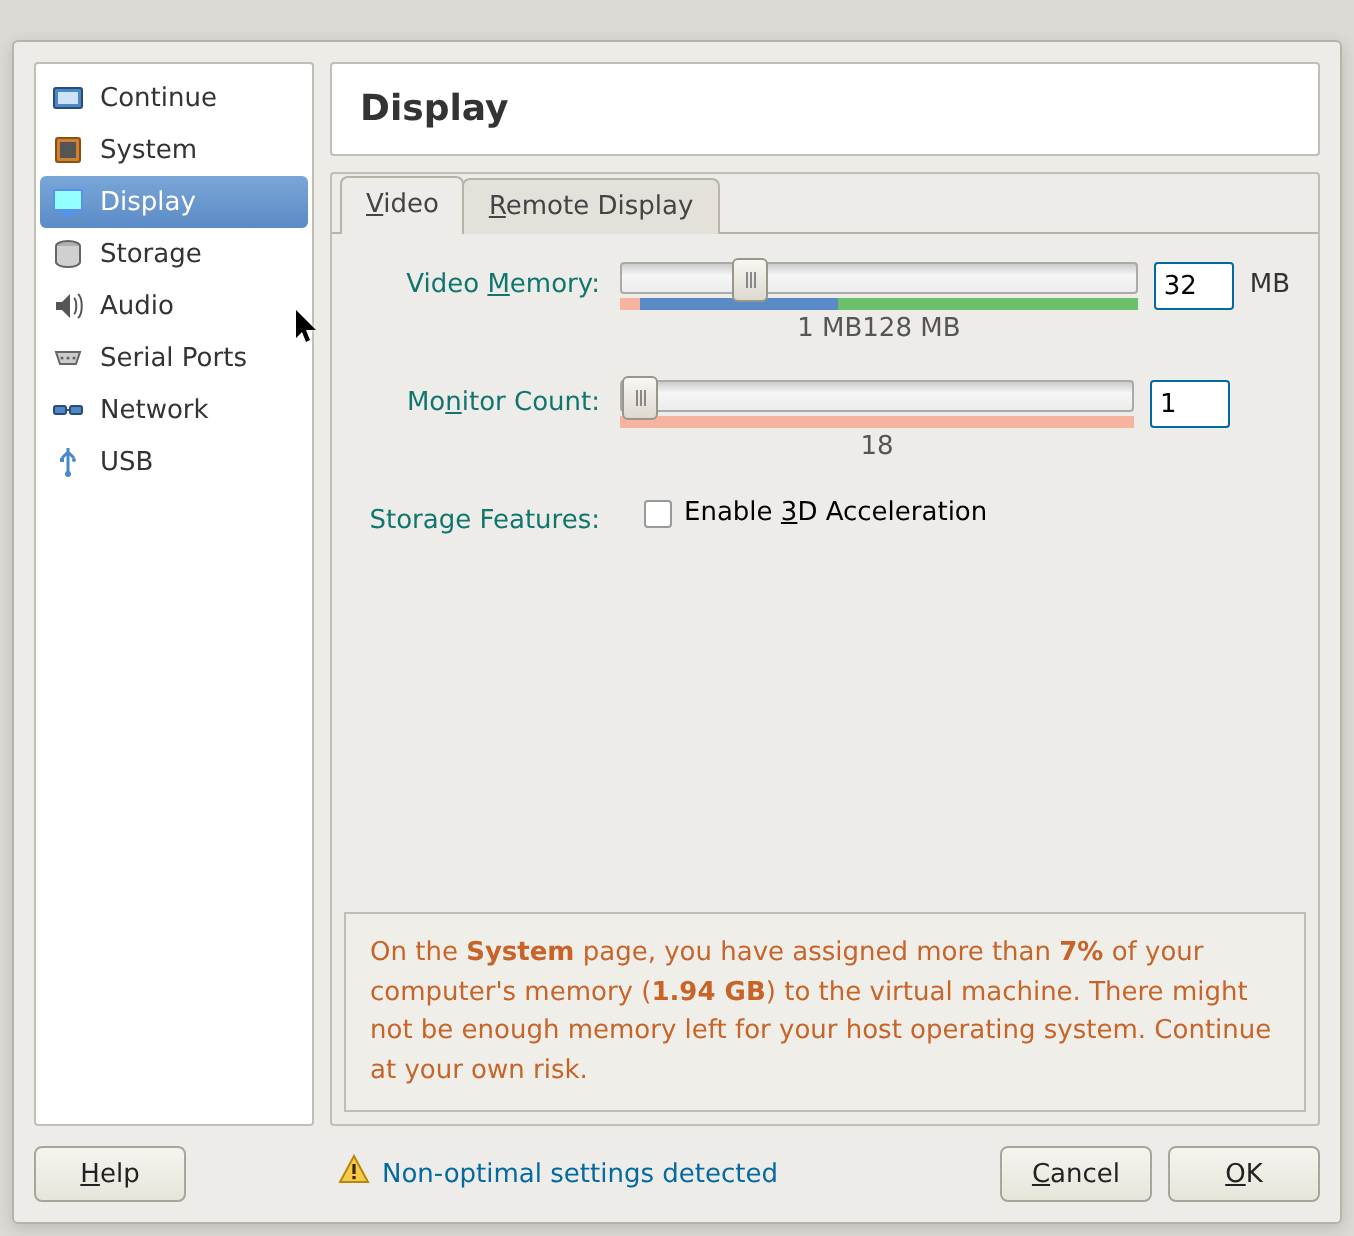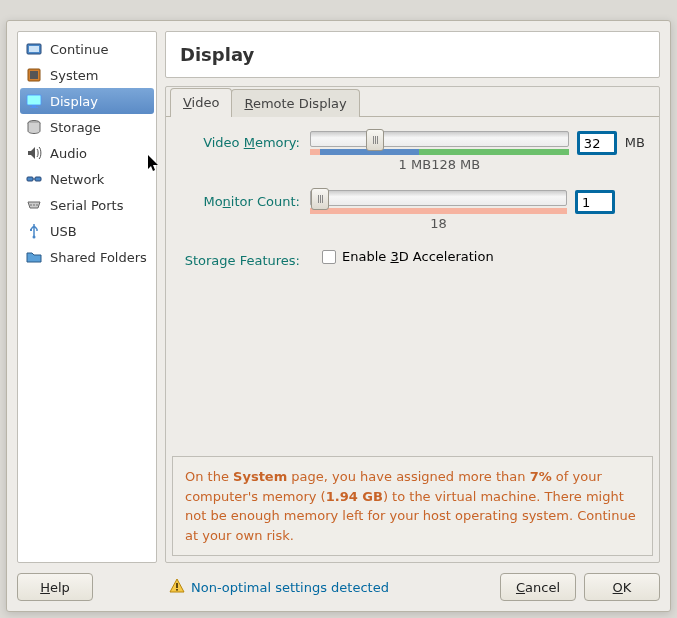--- a/index.html
+++ b/index.html
@@ -31,21 +31,21 @@
   .slider-col { flex: 1; }
   .slider-track { position: relative; height: 16px; border: 1px solid #aaa; border-radius: 2px; background: linear-gradient(#ccc,#f6f6f6 40%,#ececec); }
   .slider-thumb { position: absolute; top: -3px; width: 18px; height: 22px; background: linear-gradient(#f8f7f3,#ddd9cf); border: 1px solid #9a968a; border-radius: 3px; display:flex; align-items:center; justify-content:center; gap:1px; }
   .slider-thumb span { width:1px; height:8px; background:#888; }
   .usage-bar { height: 6px; display: flex; margin-top: 2px; }
   .usage-bar .seg { height: 100%; }
   .seg.pink { background: #f6b3a0; }
   .seg.blue { background: #5b8bc6; }
   .seg.green { background: #6cc06c; }
   .scale-labels { display: flex; justify-content: center; font-size: 12px; color: #555; margin-top: 2px; }
-  input.num { width: 40px; height: 24px; border: 3px solid #0369a1; border-radius: 2px; background: #fff; padding: 2px 4px; font-size: 13px; }
+  input.num { width: 40px; height: 24px; border: 1px solid #0369a1; border-radius: 2px; background: #fff; padding: 2px 4px; font-size: 13px; }
   .unit { color: #333; padding-top: 4px; }
   .chk-row { display: flex; align-items: center; gap: 6px; margin-bottom: 12px; margin-left: 12px; }
   .chk { width: 14px; height: 14px; border: 1px solid #999; background: #fff; border-radius: 2px; }
   .chk-label .u { text-decoration: underline; }
   .warn-box { margin: 0 6px 6px; border: 1px solid #c0beb7; background: #f0eee9; padding: 10px 12px; color: #c86428; line-height: 1.5; }
   .warn-box .b { font-weight: bold; }
   .footer { display: flex; align-items: center; padding-top: 10px; gap: 8px; }
   .btn { min-width: 76px; height: 28px; border: 1px solid #a8a599; border-radius: 4px; background: linear-gradient(#f6f4ef,#e7e4da); display: flex; align-items: center; justify-content: center; padding: 0 14px; cursor: default; color: #222; }
   .btn .u { text-decoration: underline; }
   .status { display: flex; align-items: center; gap: 6px; color: #0369a1; }
@@ -104,56 +104,48 @@
               <svg viewBox="0 0 16 16">
                 <path d="M2 6h3l4-4v12l-4-4H2z" fill="#555"></path>
                 <path d="M11 4c1.5 1 1.5 7 0 8M13 2c2.5 2 2.5 10 0 12" stroke="#555" fill="none"></path>
               </svg>
             </span>
       <span>Audio</span>
     </div>
     <div class="sidebar-item">
       <span class="ic">
               <svg viewBox="0 0 16 16">
-                <rect x="1" y="6" width="6" height="4" rx="1" fill="#4a88c8" stroke="#2a4a78"></rect>
-                <rect x="9" y="6" width="6" height="4" rx="1" fill="#4a88c8" stroke="#2a4a78"></rect>
-                <path d="M7 8h2" stroke="#2a4a78"></path>
-              </svg>
-            </span>
-      <span>Network</span>
-    </div>
-    <div class="sidebar-item">
-      <span class="ic">
-              <svg viewBox="0 0 16 16">
                 <path d="M2 5h12l-2 6H4z" fill="#ccc" stroke="#666"></path>
                 <circle cx="5" cy="8" r="0.8" fill="#666"></circle>
                 <circle cx="8" cy="8" r="0.8" fill="#666"></circle>
                 <circle cx="11" cy="8" r="0.8" fill="#666"></circle>
               </svg>
             </span>
       <span>Serial Ports</span>
     </div>
     <div class="sidebar-item">
       <span class="ic">
               <svg viewBox="0 0 16 16">
+                <rect x="1" y="6" width="6" height="4" rx="1" fill="#4a88c8" stroke="#2a4a78"></rect>
+                <rect x="9" y="6" width="6" height="4" rx="1" fill="#4a88c8" stroke="#2a4a78"></rect>
+                <path d="M7 8h2" stroke="#2a4a78"></path>
+              </svg>
+            </span>
+      <span>Network</span>
+    </div>
+    <div class="sidebar-item">
+      <span class="ic">
+              <svg viewBox="0 0 16 16">
                 <path d="M8 1v12M8 3l-3 3M8 3l3 3" stroke="#4a88c8" stroke-width="1.5" fill="none"></path>
                 <circle cx="8" cy="14" r="1.5" fill="#4a88c8"></circle>
                 <rect x="4" y="6" width="2" height="2" fill="#4a88c8"></rect>
                 <circle cx="11" cy="7" r="1" fill="#4a88c8"></circle>
               </svg>
             </span>
       <span>USB</span>
-    </div>
-    <div class="sidebar-item">
-      <span class="ic">
-              <svg viewBox="0 0 16 16">
-                <path d="M1 4h5l2 2h7v7H1z" fill="#5ba0d8" stroke="#2a5a88"></path>
-              </svg>
-            </span>
-      <span>Shared Folders</span>
     </div>
    </div>
 
    <div class="right-pane">
     <div class="title-box">
       <h1>Display</h1>
     </div>
     <div class="body-box">
       <div class="tabs-wrap">
         <div class="tabs">

